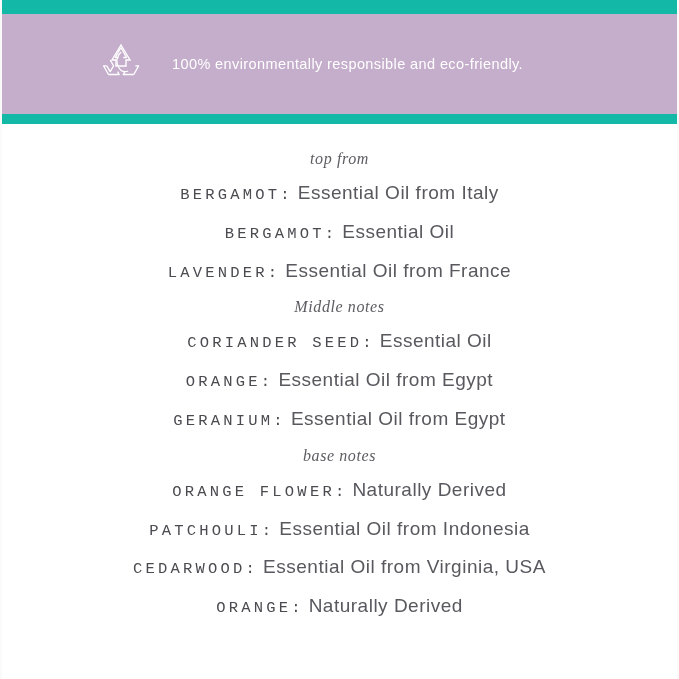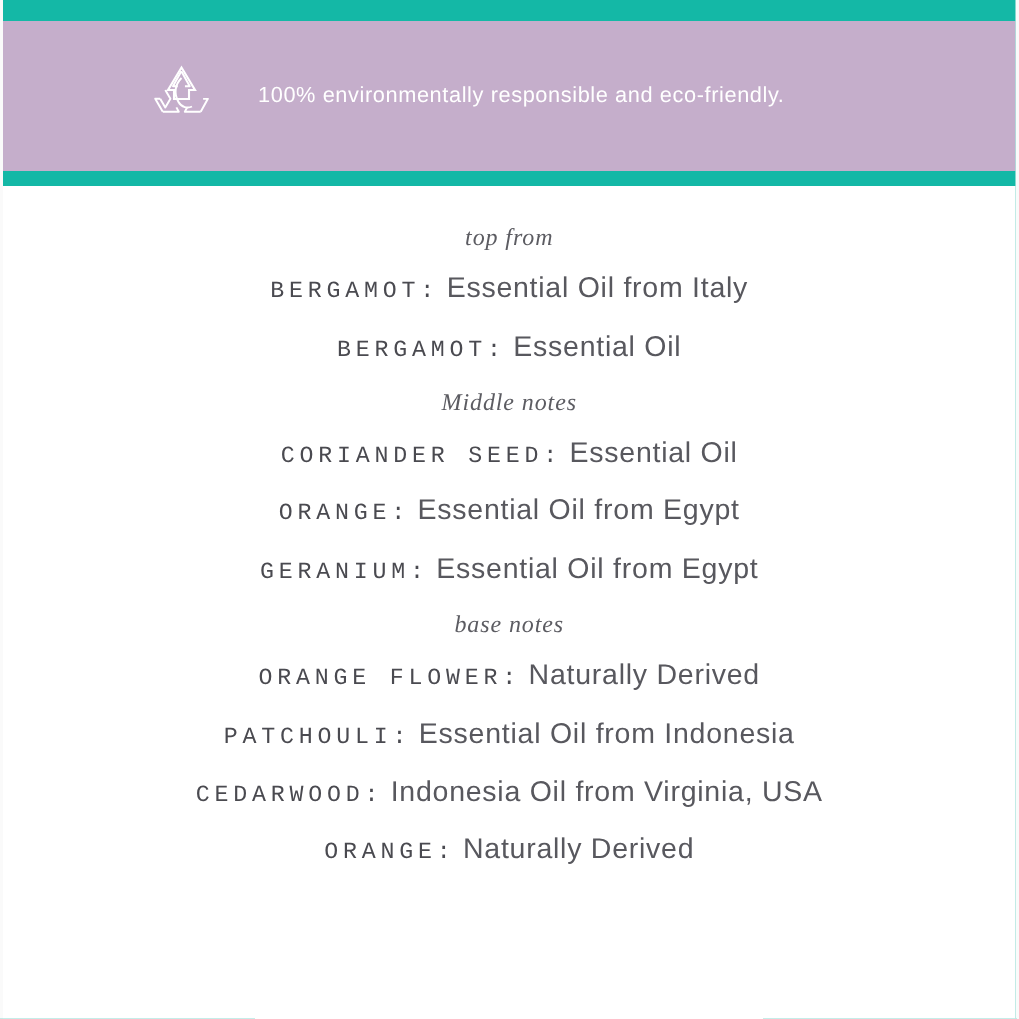--- a/index.html
+++ b/index.html
@@ -141,20 +141,23 @@
   <div class="content">
 
     <div class="notes-group">
       <div class="section-title top">top from</div>
       <p class="note-line">
         <span class="note-name">BERGAMOT:</span><span class="note-desc">Essential Oil from Italy</span>
       </p>
       <p class="note-line">
         <span class="note-name">BERGAMOT:</span><span class="note-desc">Essential Oil</span>
       </p>
+      <p class="note-line">
+        <span class="note-name">LAVENDER:</span><span class="note-desc">Essential Oil from France</span>
+      </p>
     </div>
 
     <div class="notes-group">
       <div class="section-title middle">Middle notes</div>
       <p class="note-line">
         <span class="note-name">CORIANDER SEED:</span><span class="note-desc">Essential Oil</span>
       </p>
       <p class="note-line">
         <span class="note-name">ORANGE:</span><span class="note-desc">Essential Oil from Egypt</span>
       </p>
@@ -165,21 +168,21 @@
 
     <div class="notes-group">
       <div class="section-title base">base notes</div>
       <p class="note-line">
         <span class="note-name">ORANGE FLOWER:</span><span class="note-desc">Naturally Derived</span>
       </p>
       <p class="note-line">
         <span class="note-name">PATCHOULI:</span><span class="note-desc">Essential Oil from Indonesia</span>
       </p>
       <p class="note-line">
-        <span class="note-name">CEDARWOOD:</span><span class="note-desc">Indonesia Oil from Virginia, USA</span>
+        <span class="note-name">CEDARWOOD:</span><span class="note-desc">Essential Oil from Virginia, USA</span>
       </p>
       <p class="note-line">
         <span class="note-name">ORANGE:</span><span class="note-desc">Naturally Derived</span>
       </p>
     </div>
 
   </div>
 </div>
 
 </body></html>

